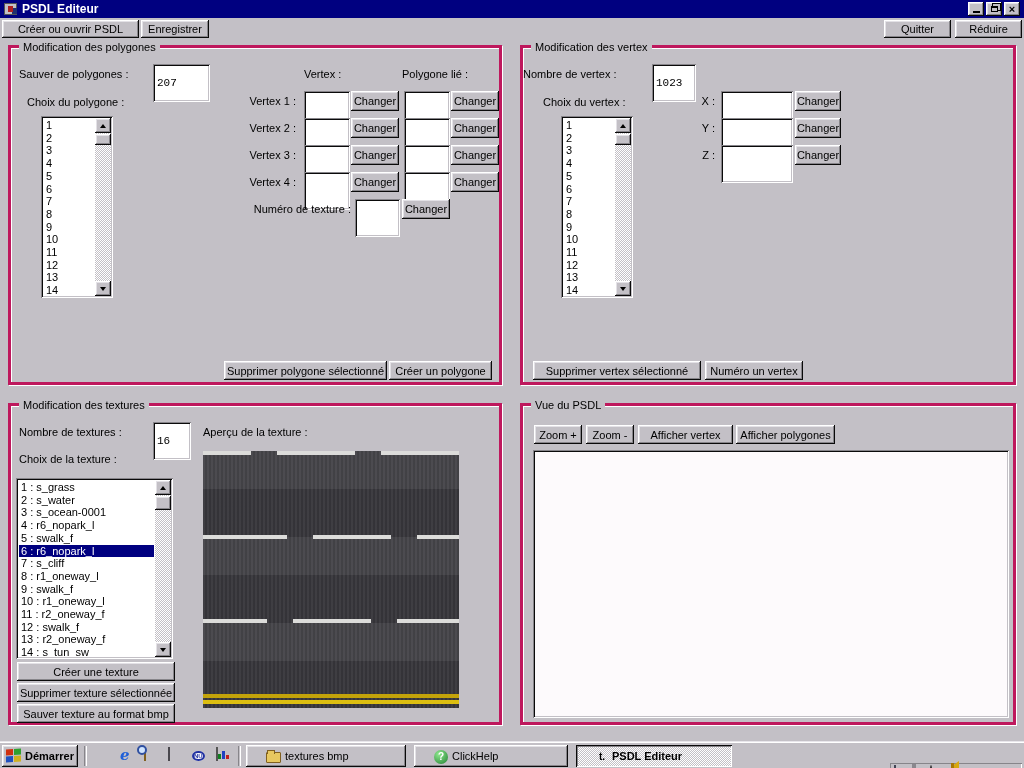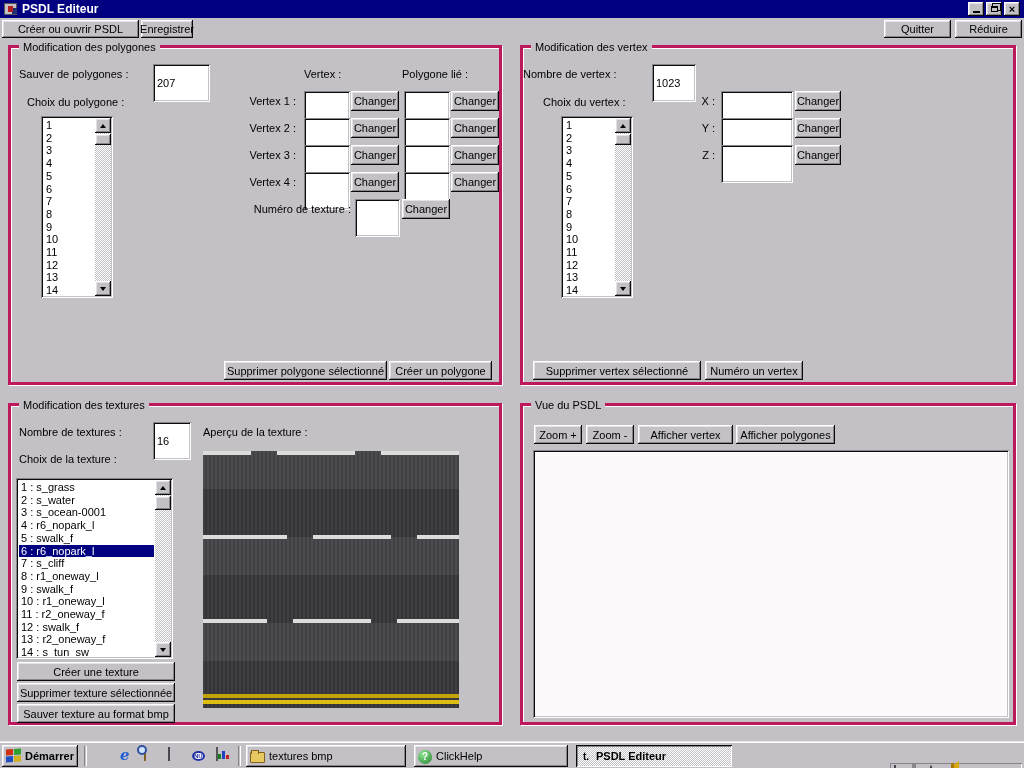--- a/index.html
+++ b/index.html
@@ -5,21 +5,21 @@
   * { margin:0; padding:0; box-sizing:border-box; }
   html,body { width:1024px; height:768px; overflow:hidden; }
   body { background:#c3c0c6; font-family:"Liberation Sans", sans-serif; font-size:11px; color:#000; position:relative; }
 
   
   .raised { background:#c3c0c6;
     box-shadow: inset -1px -1px 0 #0a0a0a, inset 1px 1px 0 #ffffff, inset -2px -2px 0 #87858a, inset 2px 2px 0 #e3e1e6; }
   .btn { position:absolute; border:none; background:#c3c0c6; font-family:"Liberation Sans",sans-serif; font-size:11px;
     display:flex; align-items:center; justify-content:center; cursor:default; white-space:nowrap;
     box-shadow: inset -1px -1px 0 #0a0a0a, inset 1px 1px 0 #ffffff, inset -2px -2px 0 #87858a, inset 2px 2px 0 #e3e1e6; }
-  .tb { position:absolute; border:none; background:#fff; font-family:Liberation Sans, sans-serif; font-size:11px; padding:19px 4px;
+  .tb { position:absolute; border:none; background:#fff; font-family:Liberation Mono, monospace; font-size:11px; padding:19px 4px;
     box-shadow: inset 1px 1px 0 #87858a, inset -1px -1px 0 #ffffff, inset 2px 2px 0 #0a0a0a, inset -2px -2px 0 #c3c0c6; }
   .lbl { position:absolute; white-space:nowrap; }
   .lbl.r { text-align:right; }
 
   .group { position:absolute; border:3px solid #be185d; box-shadow: inset 1px 1px 0 #fff, 1px 1px 0 #fff; }
   .group > .legend { position:absolute; top:-7px; left:8px; background:#c3c0c6; padding:0 4px; }
 
   
   #titlebar { position:absolute; left:0; top:0; width:1024px; height:18px; background:#000080; display:flex; align-items:center; }
   #titlebar .title { color:#fff; font-weight:bold; font-size:12px; margin-left:22px; }
@@ -54,21 +54,21 @@
     overflow:hidden; }
   .dash { position:absolute; left:0; right:0; height:4px;
     background:repeating-linear-gradient(90deg,#dcdcda 0 78px,transparent 78px 104px); }
   .yline { position:absolute; left:0; right:0; height:4px; }
 
   
   #taskbar { position:absolute; left:0; top:741px; width:1024px; height:27px; background:#c3c0c6; border-top:1px solid #e8e6eb;
     box-shadow: inset 0 1px 0 #fff; }
   .tsep { position:absolute; top:4px; width:3px; height:20px;
     box-shadow: inset 1px 0 0 #87858a, inset -1px 0 0 #fff; }
-  .task { font-size:11px; justify-content:flex-start; padding-left:4px; gap:4px; }
+  .task { font-size:11px; justify-content:flex-start; padding-left:20px; gap:4px; }
   .task.active { font-weight:bold;
     box-shadow: inset 1px 1px 0 #0a0a0a, inset -1px -1px 0 #ffffff, inset 2px 2px 0 #87858a;
     background-image:linear-gradient(45deg,#fff 25%,transparent 25% 75%,#fff 75%),linear-gradient(45deg,#fff 25%,transparent 25% 75%,#fff 75%);
     background-size:2px 2px; background-position:0 0,1px 1px; }
   .tray { position:absolute; right:2px; top:21px; width:132px; height:22px; display:flex; align-items:center; gap:2px; padding-left:4px;
     box-shadow: inset 1px 1px 0 #87858a, inset -1px -1px 0 #fff; }
   .clock { margin-left:3px; font-size:11px; }
 
   
   .ic { width:16px; height:16px; position:relative; display:inline-block; flex:none; }
@@ -116,21 +116,21 @@
     <span class="minb"></span>
   </button>
 <button class="btn ctl" style="left:986px;">
     <span class="restb"></span>
   </button>
 <button class="btn ctl" style="left:1004px;">
     <span class="closex">×</span>
   </button>
 
 <button class="btn" style="left:2px;top:20px;width:137px;height:18px;">Créer ou ouvrir PSDL</button>
-<button class="btn" style="left:141px;top:20px;width:52px;height:18px;">Enregistrer</button>
+<button class="btn" style="left:141px;top:20px;width:68px;height:18px;">Enregistrer</button>
 <button class="btn" style="left:884px;top:20px;width:67px;height:18px;text-align:right;">Quitter</button>
 <button class="btn" style="left:955px;top:20px;width:67px;height:18px;">Réduire</button>
 
 <div class="group" style="left:8px;top:45px;width:494px;height:340px;">
   <span class="legend">Modification des polygones</span>
   <span class="lbl" style="left:8px;top:20px;">Sauver de polygones :</span>
   <input class="tb" style="left: 142px; top: 16px; width: 57px; height: 20px;" value="207">
   <span class="lbl" style="left:293px;top:20px;">Vertex :</span>
   <span class="lbl" style="left:391px;top:20px;">Polygone lié :</span>
   <span class="lbl" style="left:8px;top:48px;margin-left:8px;">Choix du polygone :</span>

